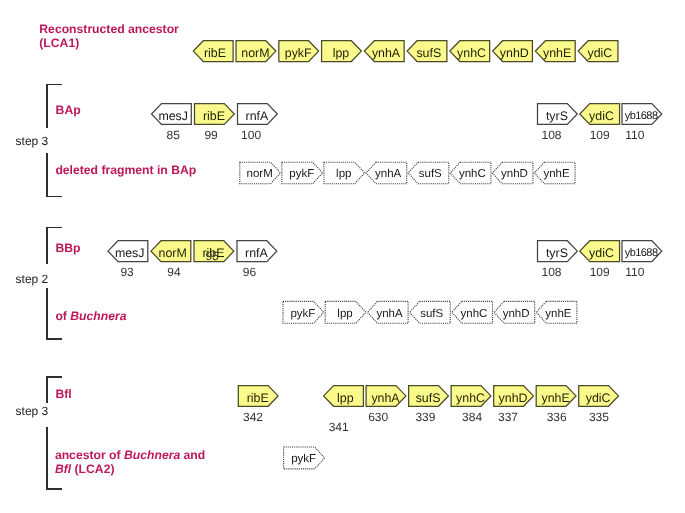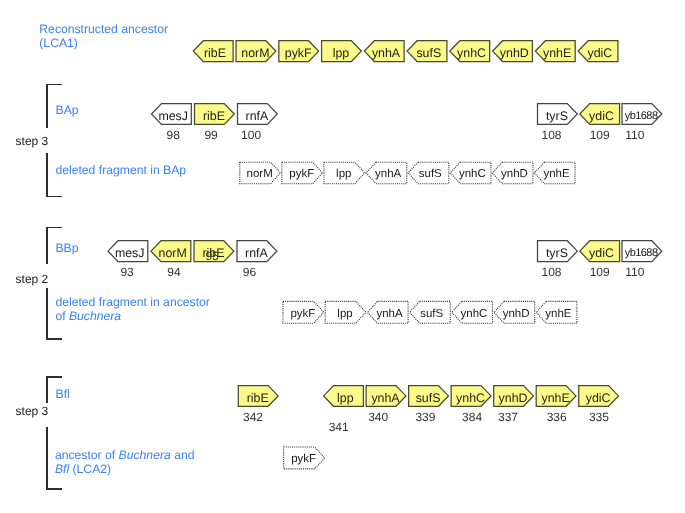--- a/index.html
+++ b/index.html
@@ -1,20 +1,20 @@
 <!DOCTYPE html>
 <html><head>
 <meta charset="utf-8">
 <title>Gene order rearrangement steps</title>
 <style>
   *{-webkit-font-smoothing:antialiased;text-rendering:geometricPrecision;}
   html,body{margin:0;padding:0;background:#ffffff;}
   body{width:685px;height:513px;font-family:"Liberation Sans",sans-serif;overflow:hidden;position:relative;}
   #stage{position:absolute;left:0;top:0;width:685px;height:513px;transform:translateZ(0);}
-  .lbl{position:absolute;font-size:12.2px;font-weight:normal;color:#3b82f6;line-height:14.3px;}
+  .lbl{position:absolute;font-size:12.2px;font-weight:bold;color:#be185d;line-height:14.3px;}
   .lbl i{font-style:italic;}
   .steplbl{position:absolute;font-size:12px;color:#1a1a1a;white-space:nowrap;}
   .num{position:absolute;font-size:12px;color:#333333;text-align:center;white-space:nowrap;}
   .genetext{position:absolute;text-align:center;white-space:nowrap;}
   #arrows{position:absolute;left:0;top:0;}
   .brk{position:absolute;background:#2e2e2e;}
 </style>
 </head>
 <body>
 
@@ -76,21 +76,21 @@
   <div class="genetext" style="left:366.14px;top:42.90px;width:39.80px;line-height:20.80px;font-size:12.4px;color:#201f00;">ynhA</div>
   <div class="genetext" style="left:408.90px;top:42.90px;width:39.80px;line-height:20.80px;font-size:12.4px;color:#201f00;">sufS</div>
   <div class="genetext" style="left:451.66px;top:42.90px;width:39.80px;line-height:20.80px;font-size:12.4px;color:#201f00;">ynhC</div>
   <div class="genetext" style="left:494.42px;top:42.90px;width:39.80px;line-height:20.80px;font-size:12.4px;color:#201f00;">ynhD</div>
   <div class="genetext" style="left:537.18px;top:42.90px;width:39.80px;line-height:20.80px;font-size:12.4px;color:#201f00;">ynhE</div>
   <div class="genetext" style="left:579.94px;top:42.90px;width:39.80px;line-height:20.80px;font-size:12.4px;color:#201f00;">ydiC</div>
   <div class="lbl" style="left:55.6px;top:103.2px"><span>BAp</span></div>
   <div class="genetext" style="left:153.30px;top:105.70px;width:39.80px;line-height:20.90px;font-size:12.4px;color:#1a1a1a;">mesJ</div>
   <div class="genetext" style="left:194.00px;top:105.70px;width:39.80px;line-height:20.90px;font-size:12.4px;color:#201f00;">ribE</div>
   <div class="genetext" style="left:237.00px;top:105.70px;width:39.80px;line-height:20.90px;font-size:12.4px;color:#1a1a1a;">rnfA</div>
-  <div class="num" style="left:143.20px;top:128.10px;width:60px">98</div>
+  <div class="num" style="left:143.20px;top:128.10px;width:60px">85</div>
   <div class="num" style="left:181.10px;top:128.10px;width:60px">99</div>
   <div class="num" style="left:221.10px;top:128.10px;width:60px">100</div>
   <div class="genetext" style="left:537.00px;top:105.70px;width:39.80px;line-height:20.90px;font-size:12.4px;color:#1a1a1a;">tyrS</div>
   <div class="genetext" style="left:581.55px;top:105.70px;width:39.80px;line-height:20.90px;font-size:12.4px;color:#201f00;">ydiC</div>
   <div class="genetext" style="left:621.50px;top:105.70px;width:39.80px;line-height:20.90px;font-size:11px;color:#1a1a1a;letter-spacing:-0.55px;text-indent:-0.55px;">yb1688</div>
   <div class="num" style="left:521.50px;top:128.10px;width:60px">108</div>
   <div class="num" style="left:569.70px;top:128.10px;width:60px">109</div>
   <div class="num" style="left:604.80px;top:128.10px;width:60px">110</div>
   <div class="lbl" style="left:55.4px;top:162.5px"><span>deleted fragment in BAp</span></div>
   <div class="genetext" style="left:239.30px;top:164.40px;width:40.70px;line-height:21.50px;font-size:11.5px;color:#1a1a1a;">norM</div>
@@ -109,40 +109,40 @@
   <div class="num" style="left:97.10px;top:265.00px;width:60px">93</div>
   <div class="num" style="left:144.00px;top:265.00px;width:60px">94</div>
   <div class="num" style="left:182.10px;top:249px;width:60px">95</div>
   <div class="num" style="left:219.50px;top:265.00px;width:60px">96</div>
   <div class="genetext" style="left:537.00px;top:242.90px;width:39.80px;line-height:20.90px;font-size:12.4px;color:#1a1a1a;">tyrS</div>
   <div class="genetext" style="left:581.55px;top:242.90px;width:39.80px;line-height:20.90px;font-size:12.4px;color:#201f00;">ydiC</div>
   <div class="genetext" style="left:621.50px;top:242.90px;width:39.80px;line-height:20.90px;font-size:11px;color:#1a1a1a;letter-spacing:-0.55px;text-indent:-0.55px;">yb1688</div>
   <div class="num" style="left:521.50px;top:265.00px;width:60px">108</div>
   <div class="num" style="left:569.70px;top:265.00px;width:60px">109</div>
   <div class="num" style="left:604.80px;top:265.00px;width:60px">110</div>
-  <div class="lbl" style="left:55.4px;top:294.7px"><span>deleted fragment in ancestor</span><br><span>of <i>Buchnera</i></span></div>
+  <div class="lbl" style="left:55.4px;top:294.7px"><br><span>of <i>Buchnera</i></span></div>
   <div class="genetext" style="left:282.50px;top:303.60px;width:40.70px;line-height:21.80px;font-size:11.5px;color:#1a1a1a;">pykF</div>
   <div class="genetext" style="left:324.70px;top:303.60px;width:40.70px;line-height:21.80px;font-size:11.5px;color:#1a1a1a;">lpp</div>
   <div class="genetext" style="left:369.20px;top:303.60px;width:40.70px;line-height:21.80px;font-size:11.5px;color:#1a1a1a;">ynhA</div>
   <div class="genetext" style="left:411.40px;top:303.60px;width:40.70px;line-height:21.80px;font-size:11.5px;color:#1a1a1a;">sufS</div>
   <div class="genetext" style="left:453.60px;top:303.60px;width:40.70px;line-height:21.80px;font-size:11.5px;color:#1a1a1a;">ynhC</div>
   <div class="genetext" style="left:495.80px;top:303.60px;width:40.70px;line-height:21.80px;font-size:11.5px;color:#1a1a1a;">ynhD</div>
   <div class="genetext" style="left:538.00px;top:303.60px;width:40.70px;line-height:21.80px;font-size:11.5px;color:#1a1a1a;">ynhE</div>
   <div class="lbl" style="left:55.5px;top:387.3px"><span>Bfl</span></div>
   <div class="genetext" style="left:237.80px;top:387.70px;width:39.80px;line-height:20.80px;font-size:12.4px;color:#201f00;">ribE</div>
   <div class="num" style="left:223px;top:410.20px;width:60px">342</div>
   <div class="genetext" style="left:325.40px;top:387.70px;width:39.80px;line-height:20.80px;font-size:12.4px;color:#201f00;">lpp</div>
   <div class="genetext" style="left:365.62px;top:387.70px;width:39.80px;line-height:20.80px;font-size:12.4px;color:#201f00;">ynhA</div>
   <div class="genetext" style="left:408.14px;top:387.70px;width:39.80px;line-height:20.80px;font-size:12.4px;color:#201f00;">sufS</div>
   <div class="genetext" style="left:450.66px;top:387.70px;width:39.80px;line-height:20.80px;font-size:12.4px;color:#201f00;">ynhC</div>
   <div class="genetext" style="left:493.18px;top:387.70px;width:39.80px;line-height:20.80px;font-size:12.4px;color:#201f00;">ynhD</div>
   <div class="genetext" style="left:535.70px;top:387.70px;width:39.80px;line-height:20.80px;font-size:12.4px;color:#201f00;">ynhE</div>
   <div class="genetext" style="left:578.22px;top:387.70px;width:39.80px;line-height:20.80px;font-size:12.4px;color:#201f00;">ydiC</div>
   <div class="num" style="left:308.70px;top:420px;width:60px">341</div>
-  <div class="num" style="left:348.20px;top:410.20px;width:60px">340</div>
+  <div class="num" style="left:348.20px;top:410.20px;width:60px">630</div>
   <div class="num" style="left:395.40px;top:410.20px;width:60px">339</div>
   <div class="num" style="left:442.10px;top:410.20px;width:60px">384</div>
   <div class="num" style="left:478.00px;top:410.20px;width:60px">337</div>
   <div class="num" style="left:526.70px;top:410.20px;width:60px">336</div>
   <div class="num" style="left:568.90px;top:410.20px;width:60px">335</div>
   <div class="lbl" style="left:54.9px;top:433.8px"><br><span>ancestor of <i>Buchnera</i> and</span><br><span><i>Bfl</i> (LCA2)</span></div>
   <div class="genetext" style="left:283.10px;top:449.20px;width:41.10px;line-height:21.90px;font-size:11.5px;color:#1a1a1a;">pykF</div>
   <div class="brk" style="left:46.20px;top:84.00px;width:1.35px;height:44.30px"></div>
   <div class="brk" style="left:46.20px;top:84.00px;width:16.00px;height:1.35px"></div>
   <div class="brk" style="left:46.20px;top:152.70px;width:1.35px;height:44.50px"></div>

